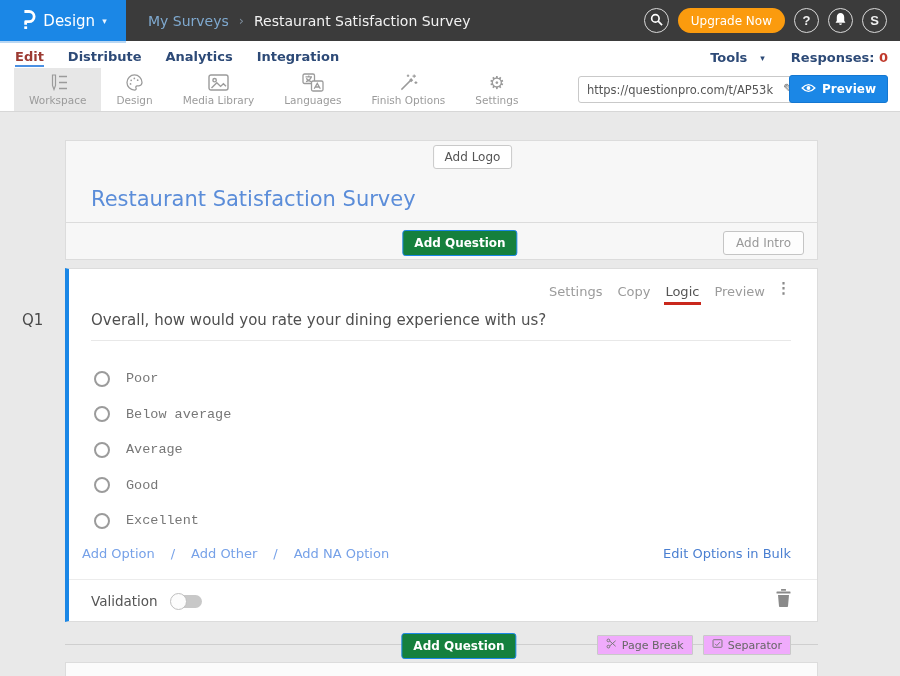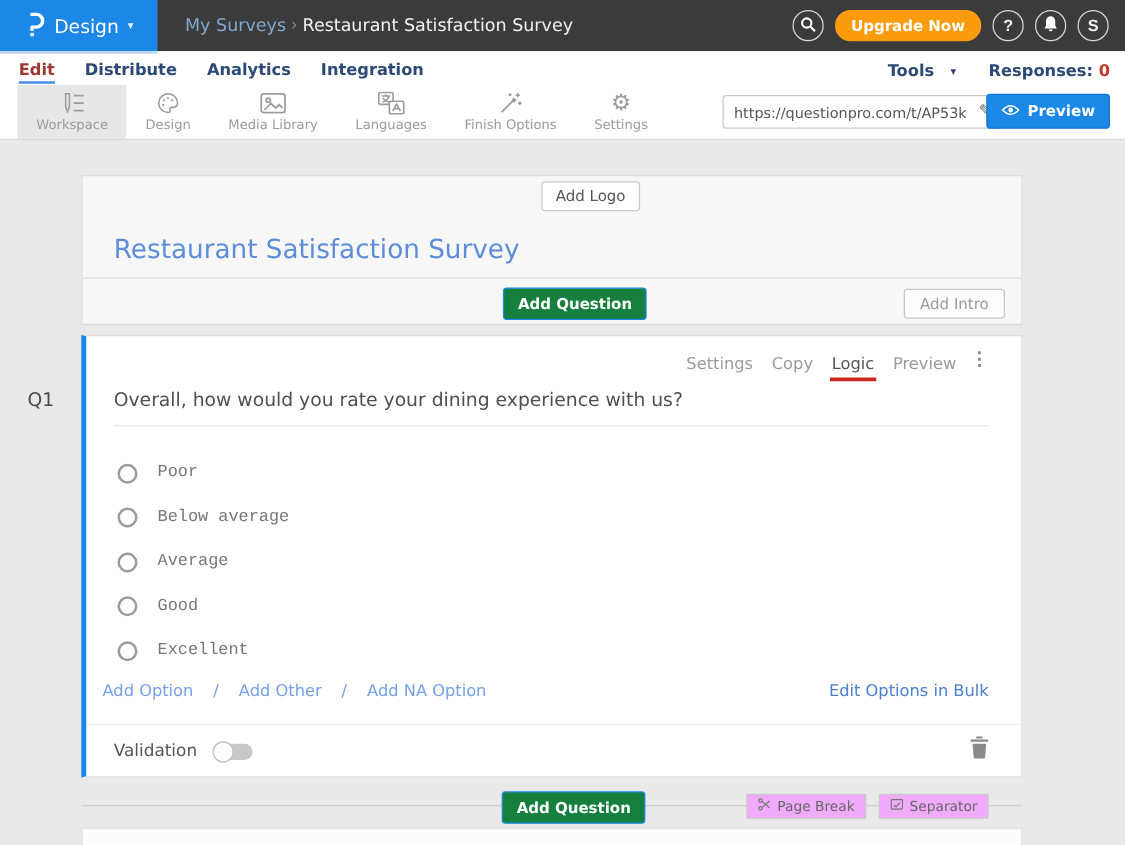--- a/index.html
+++ b/index.html
@@ -4,27 +4,27 @@
 <style>
   * { box-sizing: border-box; margin: 0; padding: 0; }
   body { font-family: "DejaVu Sans", "Liberation Sans", sans-serif; background: #e9e9e9; }
   .screen { position: relative; width: 900px; height: 676px; overflow: hidden; background: #e9e9e9; }
 
   
   .topbar { position: absolute; top: 0; left: 0; width: 900px; height: 41px; background: #3b3b3b; display: flex; align-items: center; }
   .logo-block { width: 126px; height: 41px; background: #1b87e6; display: flex; align-items: center; justify-content: center; gap: 7px; color: #fff; cursor: pointer; flex: none; }
   .logo-label { font-size: 15px; }
   .caret { font-size: 9px; color: #eaf4ff; }
-  .breadcrumb { display: flex; align-items: center; gap: 4px; margin-left: 22px; font-size: 14px; white-space: nowrap; }
+  .breadcrumb { display: flex; align-items: center; gap: 10px; margin-left: 22px; font-size: 14px; white-space: nowrap; }
   .bc-parent { color: #7fa9cf; cursor: pointer; }
   .bc-sep { color: #7d8d9c; font-size: 13px; }
   .bc-current { color: #f2f2f2; }
   .topbar-right { margin-left: auto; display: flex; align-items: center; gap: 9px; padding-right: 13px; }
   .circle-btn { width: 25px; height: 25px; border: 1px solid #d9d9d9; border-radius: 50%; background: transparent; display: flex; align-items: center; justify-content: center; color: #f0f0f0; font-size: 13px; font-weight: bold; cursor: pointer; flex: none; }
-  .upgrade-btn { height: 25px; background: #fb9b0e; border: none; border-radius: 13px; color: #fff; font-weight: bold; font-size: 12px; padding: 0 13px; cursor: pointer; font-family: inherit; }
+  .upgrade-btn { height: 25px; background: #fb9b0e; border: none; border-radius: 13px; color: #fff; font-weight: normal; font-size: 12px; padding: 0 13px; cursor: pointer; font-family: inherit; }
 
   
   .navbar { position: absolute; top: 41px; left: 0; width: 900px; height: 34px; background: #fff; border-bottom: 1px solid #d7d7d7; display: flex; align-items: center; font-size: 13px; font-weight: bold; }
   .navbar::before { content: ""; position: absolute; top: 0; left: 0; width: 126px; height: 2px; background: #b9d7f3; }
   .nav-tabs { display: flex; gap: 24px; padding-left: 15px; }
   .nav-tab { color: #2d4a77; cursor: pointer; }
   .nav-tab.active { color: #9c3a32; border-bottom: 2px solid #4a90e2; padding-bottom: 1px; }
   .nav-right { margin-left: auto; display: flex; align-items: center; gap: 26px; padding-right: 12px; color: #2d4a77; }
   .tools-item { cursor: pointer; display: flex; align-items: center; gap: 13px; }
   .tools-item .caret { color: #2d4a77; }

